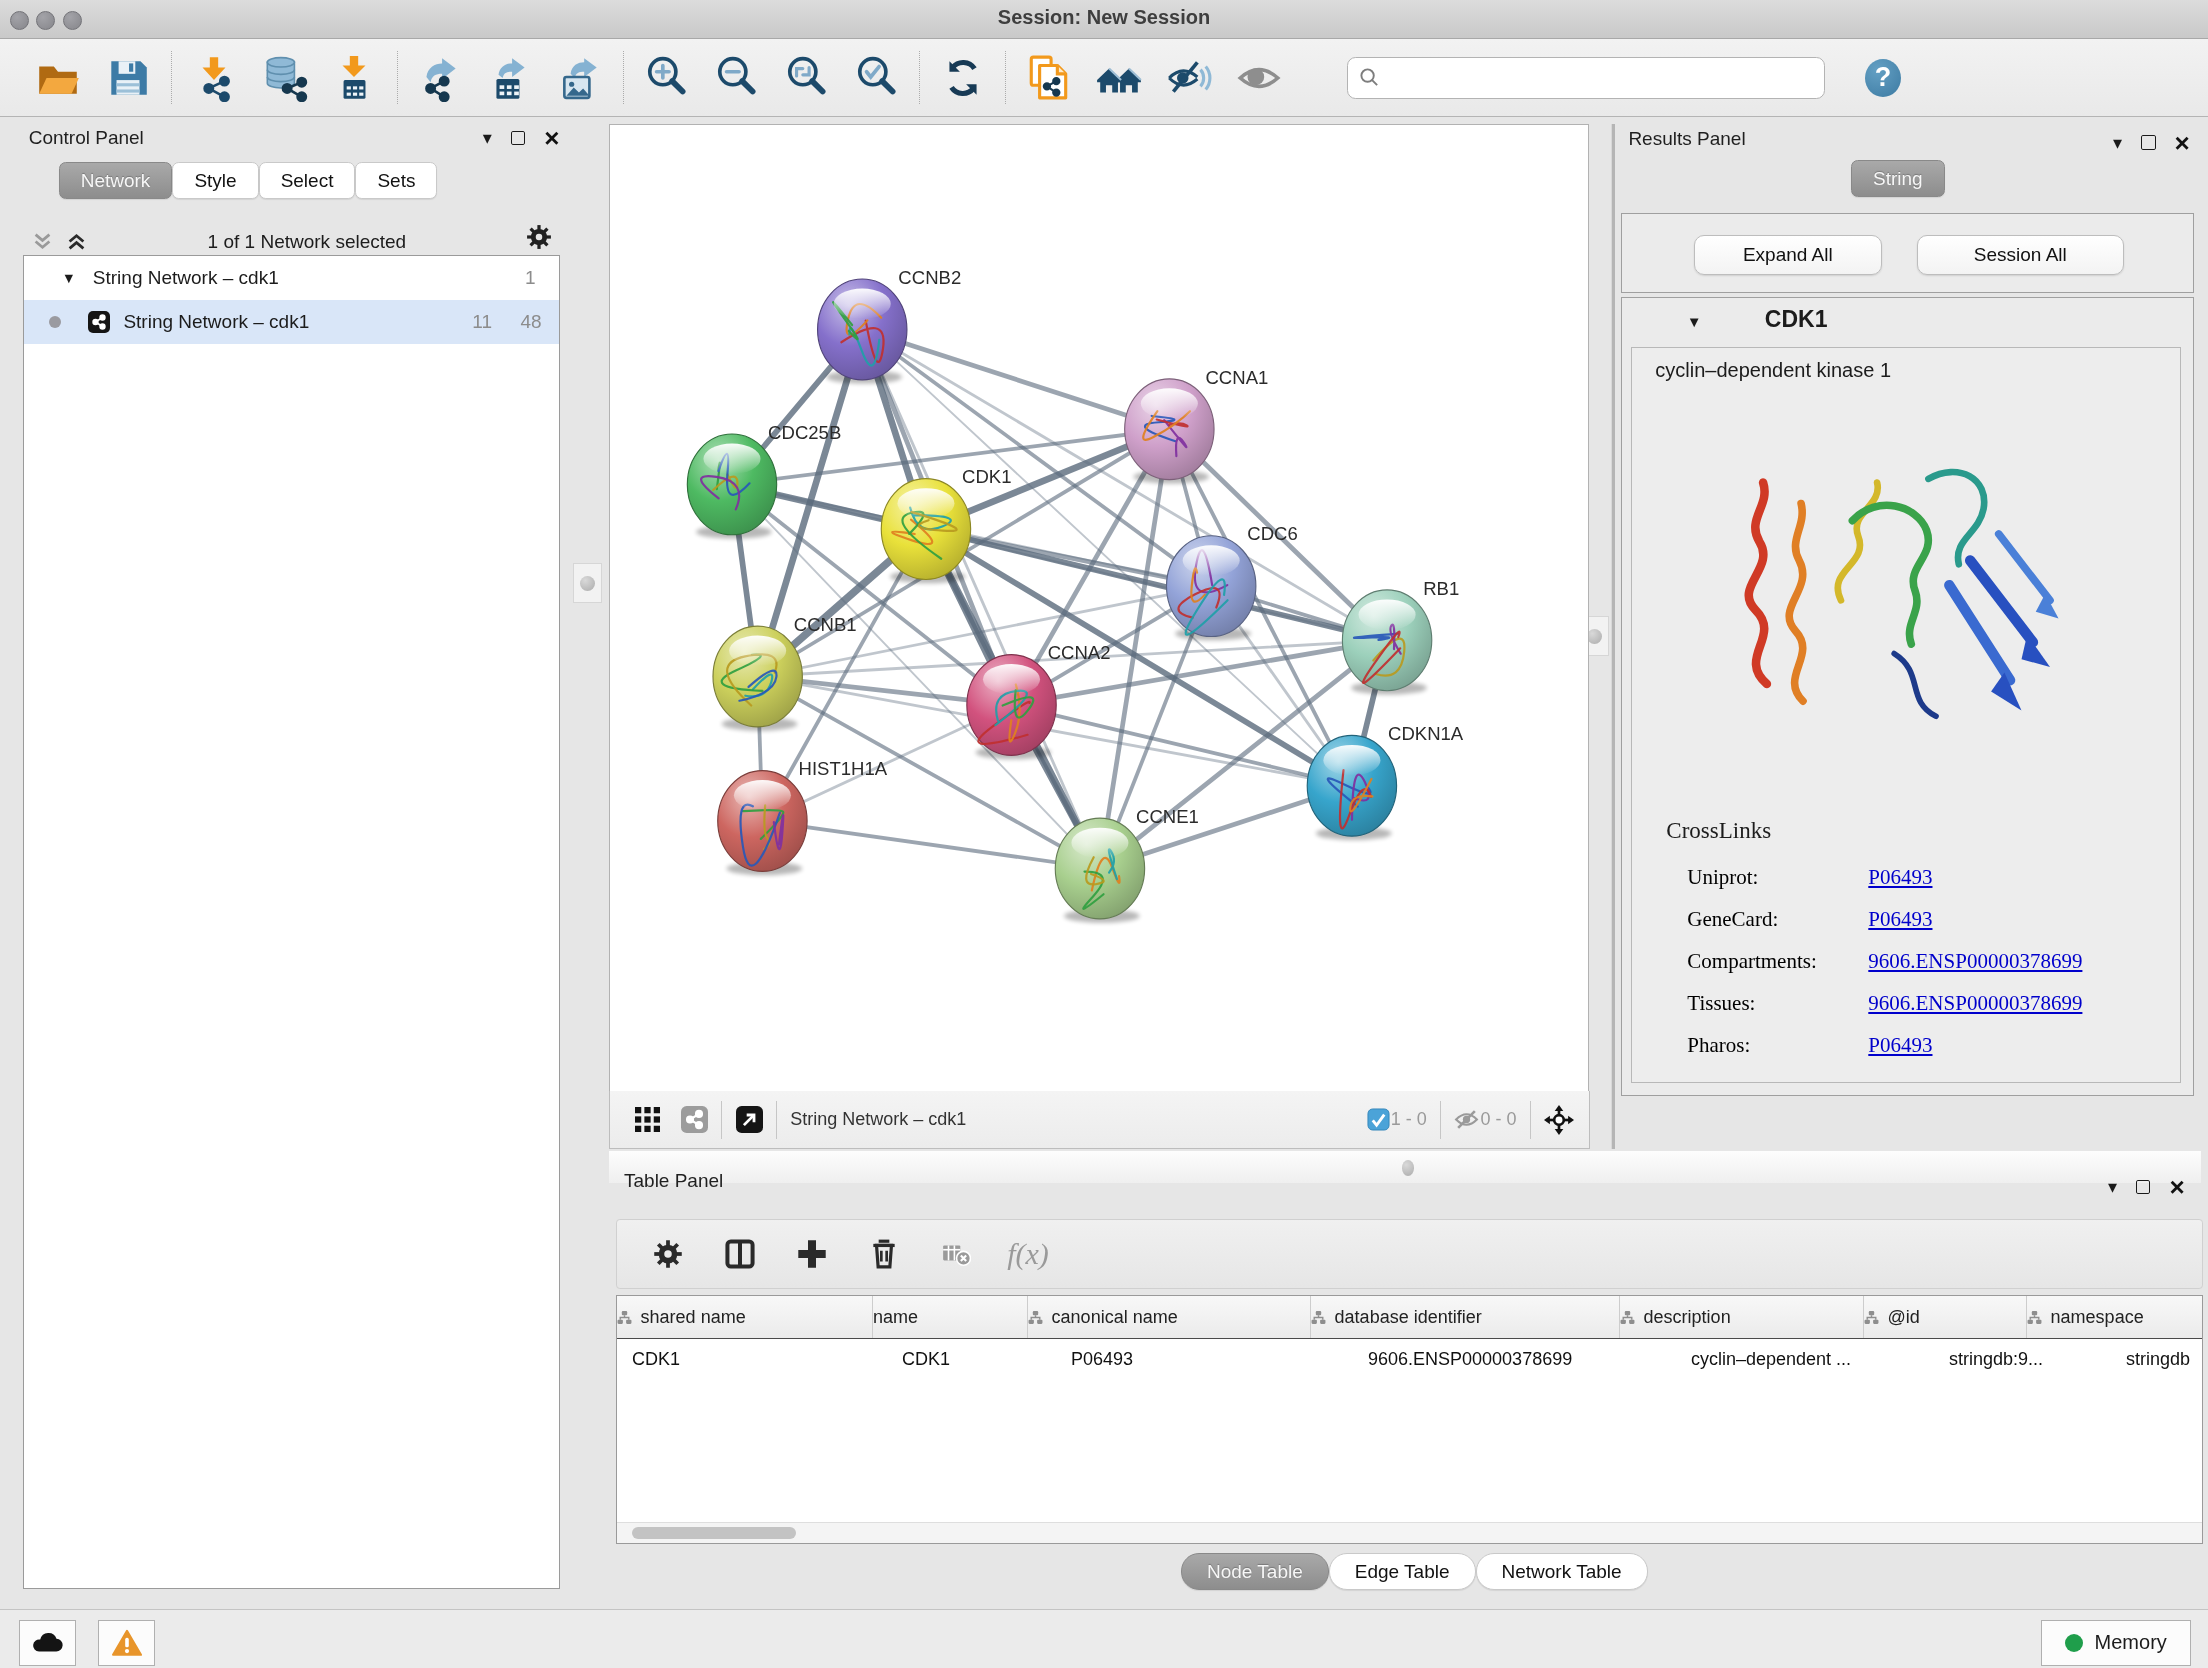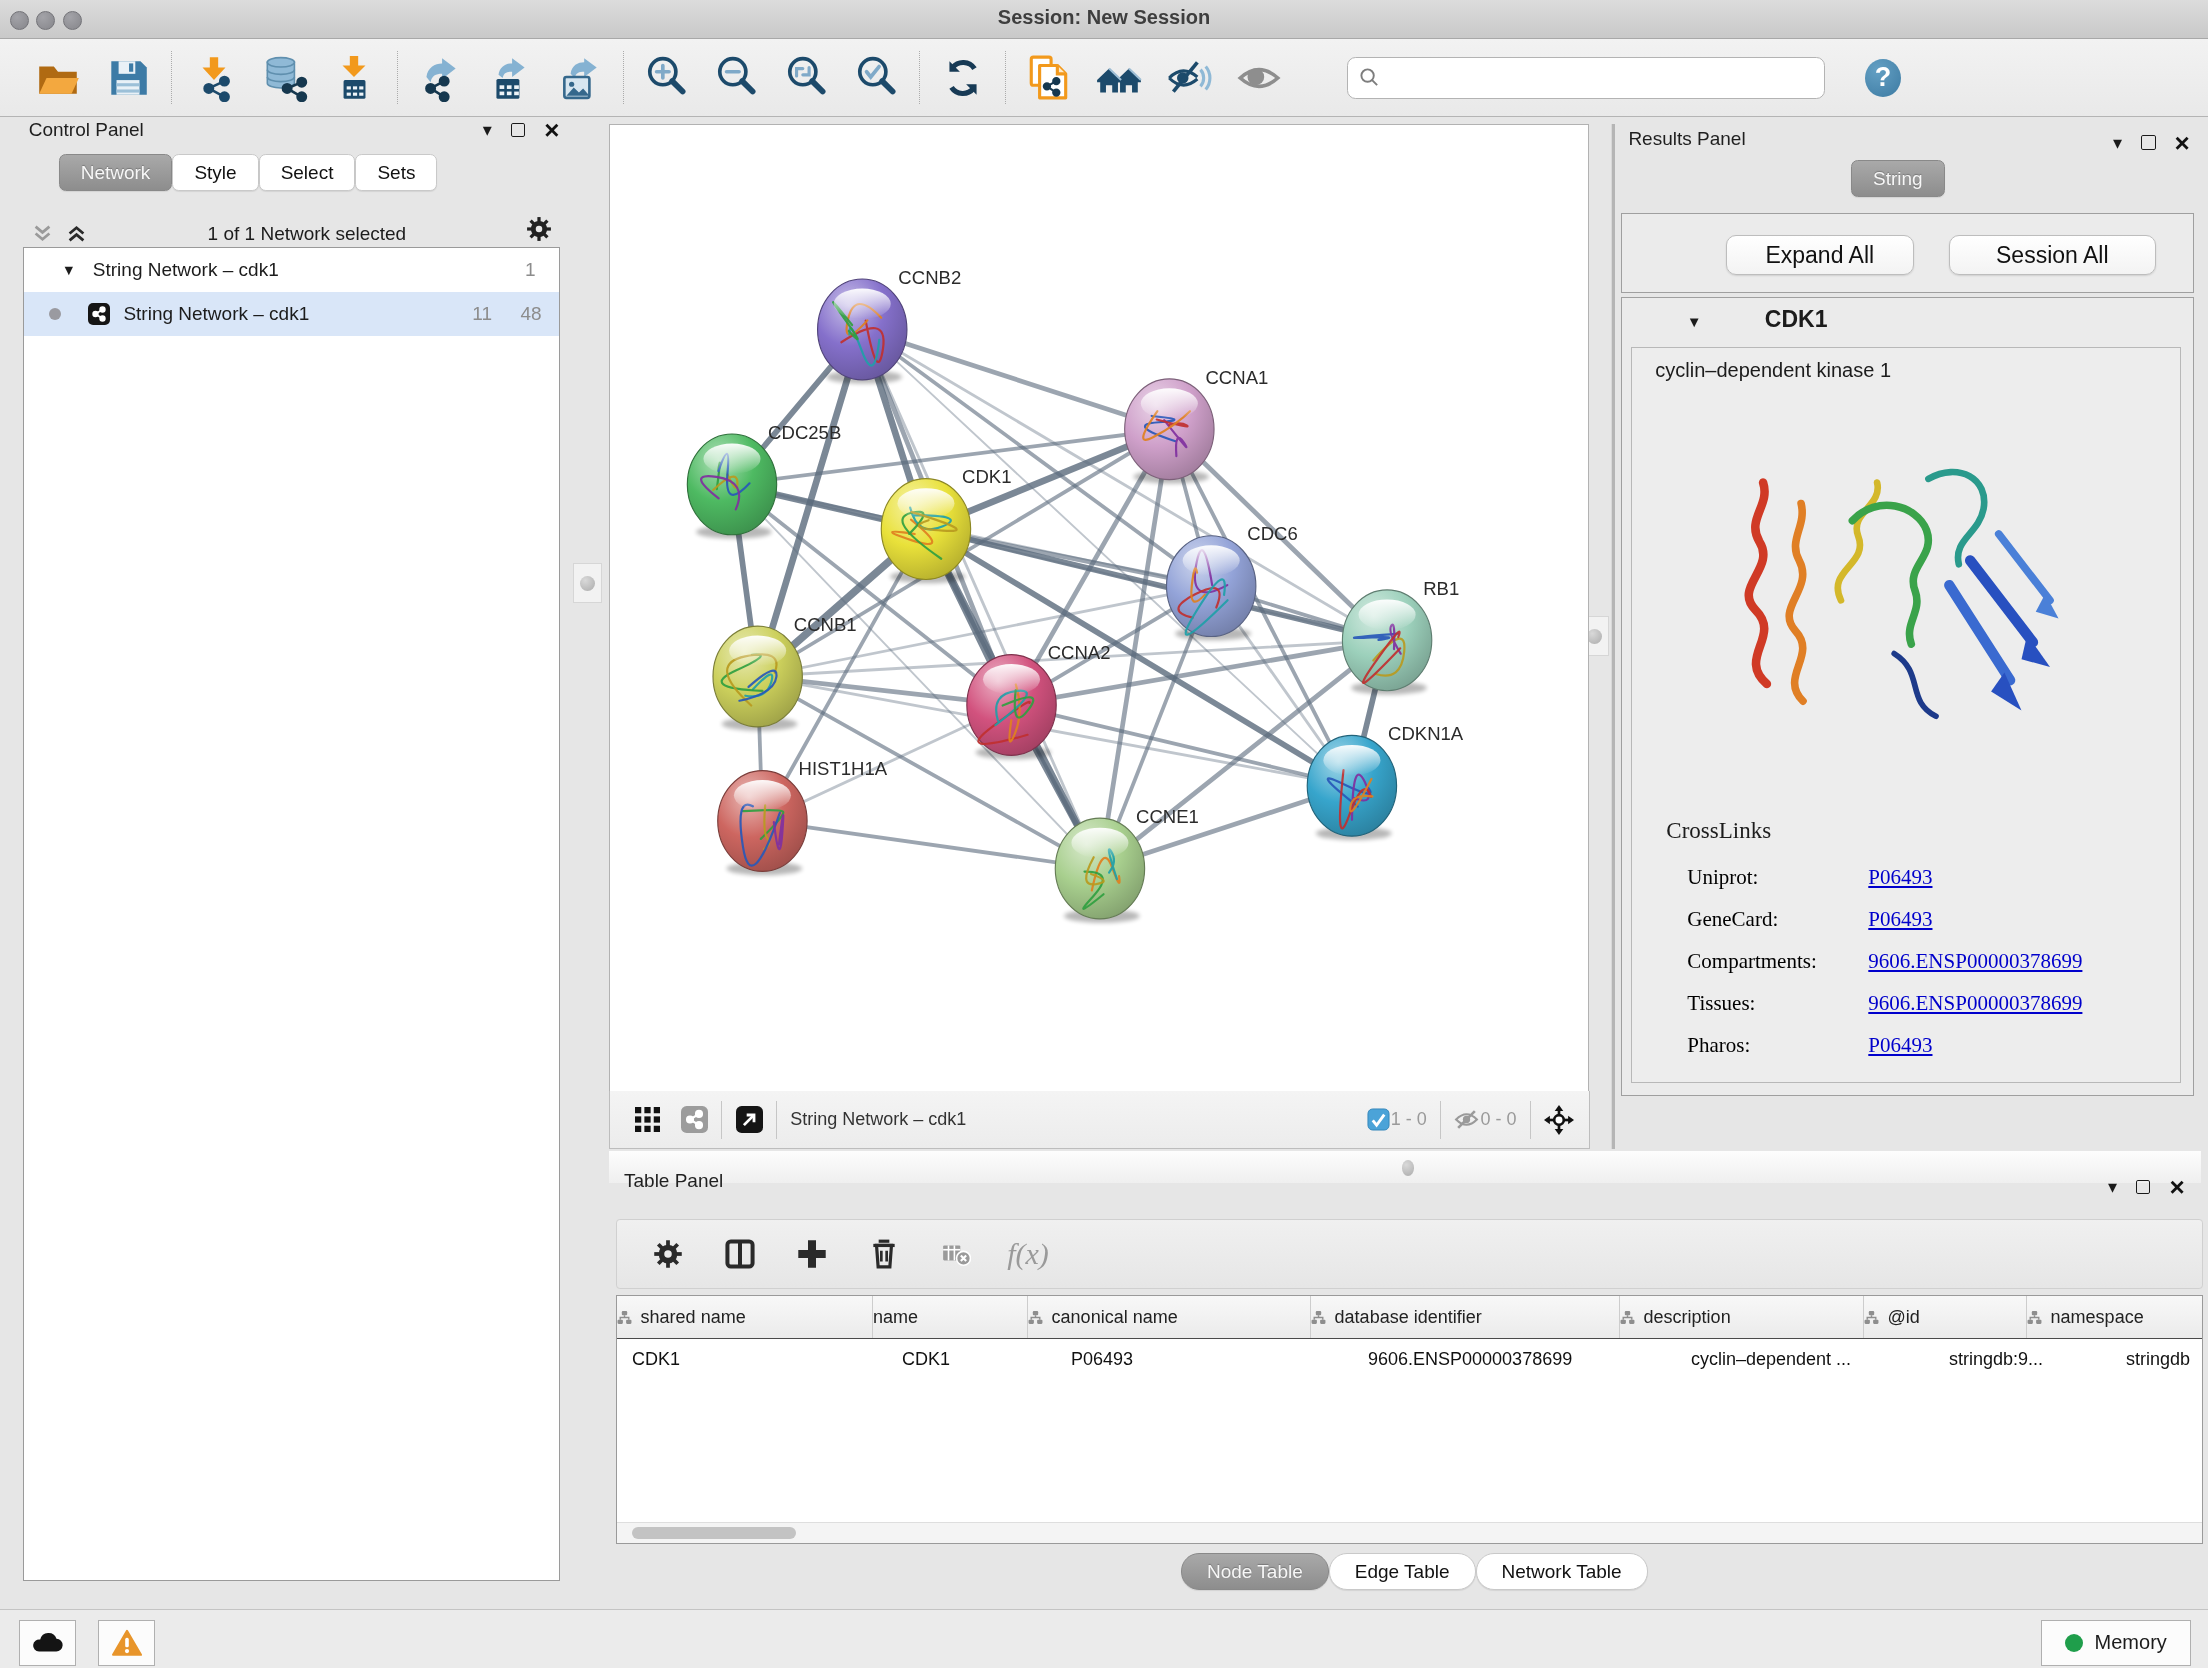--- a/index.html
+++ b/index.html
@@ -49,21 +49,21 @@
   .wc-float{width:12.4px;height:12.4px;border:1.9px solid #1a1a1a;border-radius:1.9px;}
   .wc-close{font-size:26px;font-weight:bold;color:#111;line-height:1;}
   .tab{
     display:inline-block;padding:6.7px 21px;background:#fff;color:#111;
     border:1px solid #c9c9c9;border-radius:6.7px;font-size:19px;
     box-shadow:0 1px 1px rgba(0,0,0,.08);
   }
   .tab.sel{background:linear-gradient(#a9a9a9,#8d8d8d);color:#f7f7f7;border-color:#898989;
     text-shadow:0 -1px 1px rgba(0,0,0,.25);}
   
-  .cpanel{position:absolute;left:5.7px;top:112px;width:567px;height:1489px;text-decoration:underline;}
+  .cpanel{position:absolute;left:5.7px;top:120px;width:567px;height:1489px;text-decoration:underline;}
   .cp-head{position:absolute;left:0;top:1.9px;width:100%;height:32px;display:flex;align-items:center;}
   .cp-tabs{position:absolute;left:53px;top:42px;}
   .cp-sub{position:absolute;left:0;top:95px;width:100%;height:38px;display:flex;align-items:flex-end;}
   .listbox{
     position:absolute;left:17px;top:135px;width:535px;height:1332px;
     background:#fff;border:1.9px solid #9a9a9a;
   }
   .tree-row{height:44px;display:flex;align-items:center;font-size:19px;}
   .tree-row.sel{background:#d9e6f8;}
   .tree-count{color:#8c8c8c;}
@@ -85,23 +85,22 @@
     position:absolute;width:27px;height:38px;background:#f2f2f2;border:1px solid #d6d6d6;
     display:flex;align-items:center;justify-content:center;
   }
   .grip-dot{width:15px;height:15px;border-radius:50%;
     background:radial-gradient(circle at 35% 30%,#d9d9d9,#ababab);}
   
   .rpanel{position:absolute;left:1617px;top:120px;width:586px;height:1489px;}
   .rbox{position:absolute;background:#ebebeb;border:1.9px solid #9f9f9f;}
   .btn{
     background:linear-gradient(#ffffff,#f3f3f3);border:1px solid #bdbdbd;border-radius:10px;
-    font-size:23px;color:#111;display:flex;align-items:center;justify-content:center;
+    font-size:19px;color:#111;display:flex;align-items:center;justify-content:center;
     box-shadow:0 1px 1.9px rgba(0,0,0,.12);
-    margin-left:32px;
   }
   .xlink-row{display:flex;height:42px;align-items:center;
     font-family:"Liberation Serif","DejaVu Serif",serif;font-size:21px;}
   .xlink-label{width:181px;color:#000000;}
   .xlink-value{color:#0000cc;text-decoration:underline;}
   
   .tpanel-title{position:absolute;left:624px;top:1170px;font-size:19px;color:#1f1f1f;}
   .ttoolbar{
     position:absolute;left:616px;top:1219px;width:1585px;height:68px;
     background:linear-gradient(#f0f0f0,#e6e6e6);border:1px solid #d0d0d0;border-radius:3.8px;

